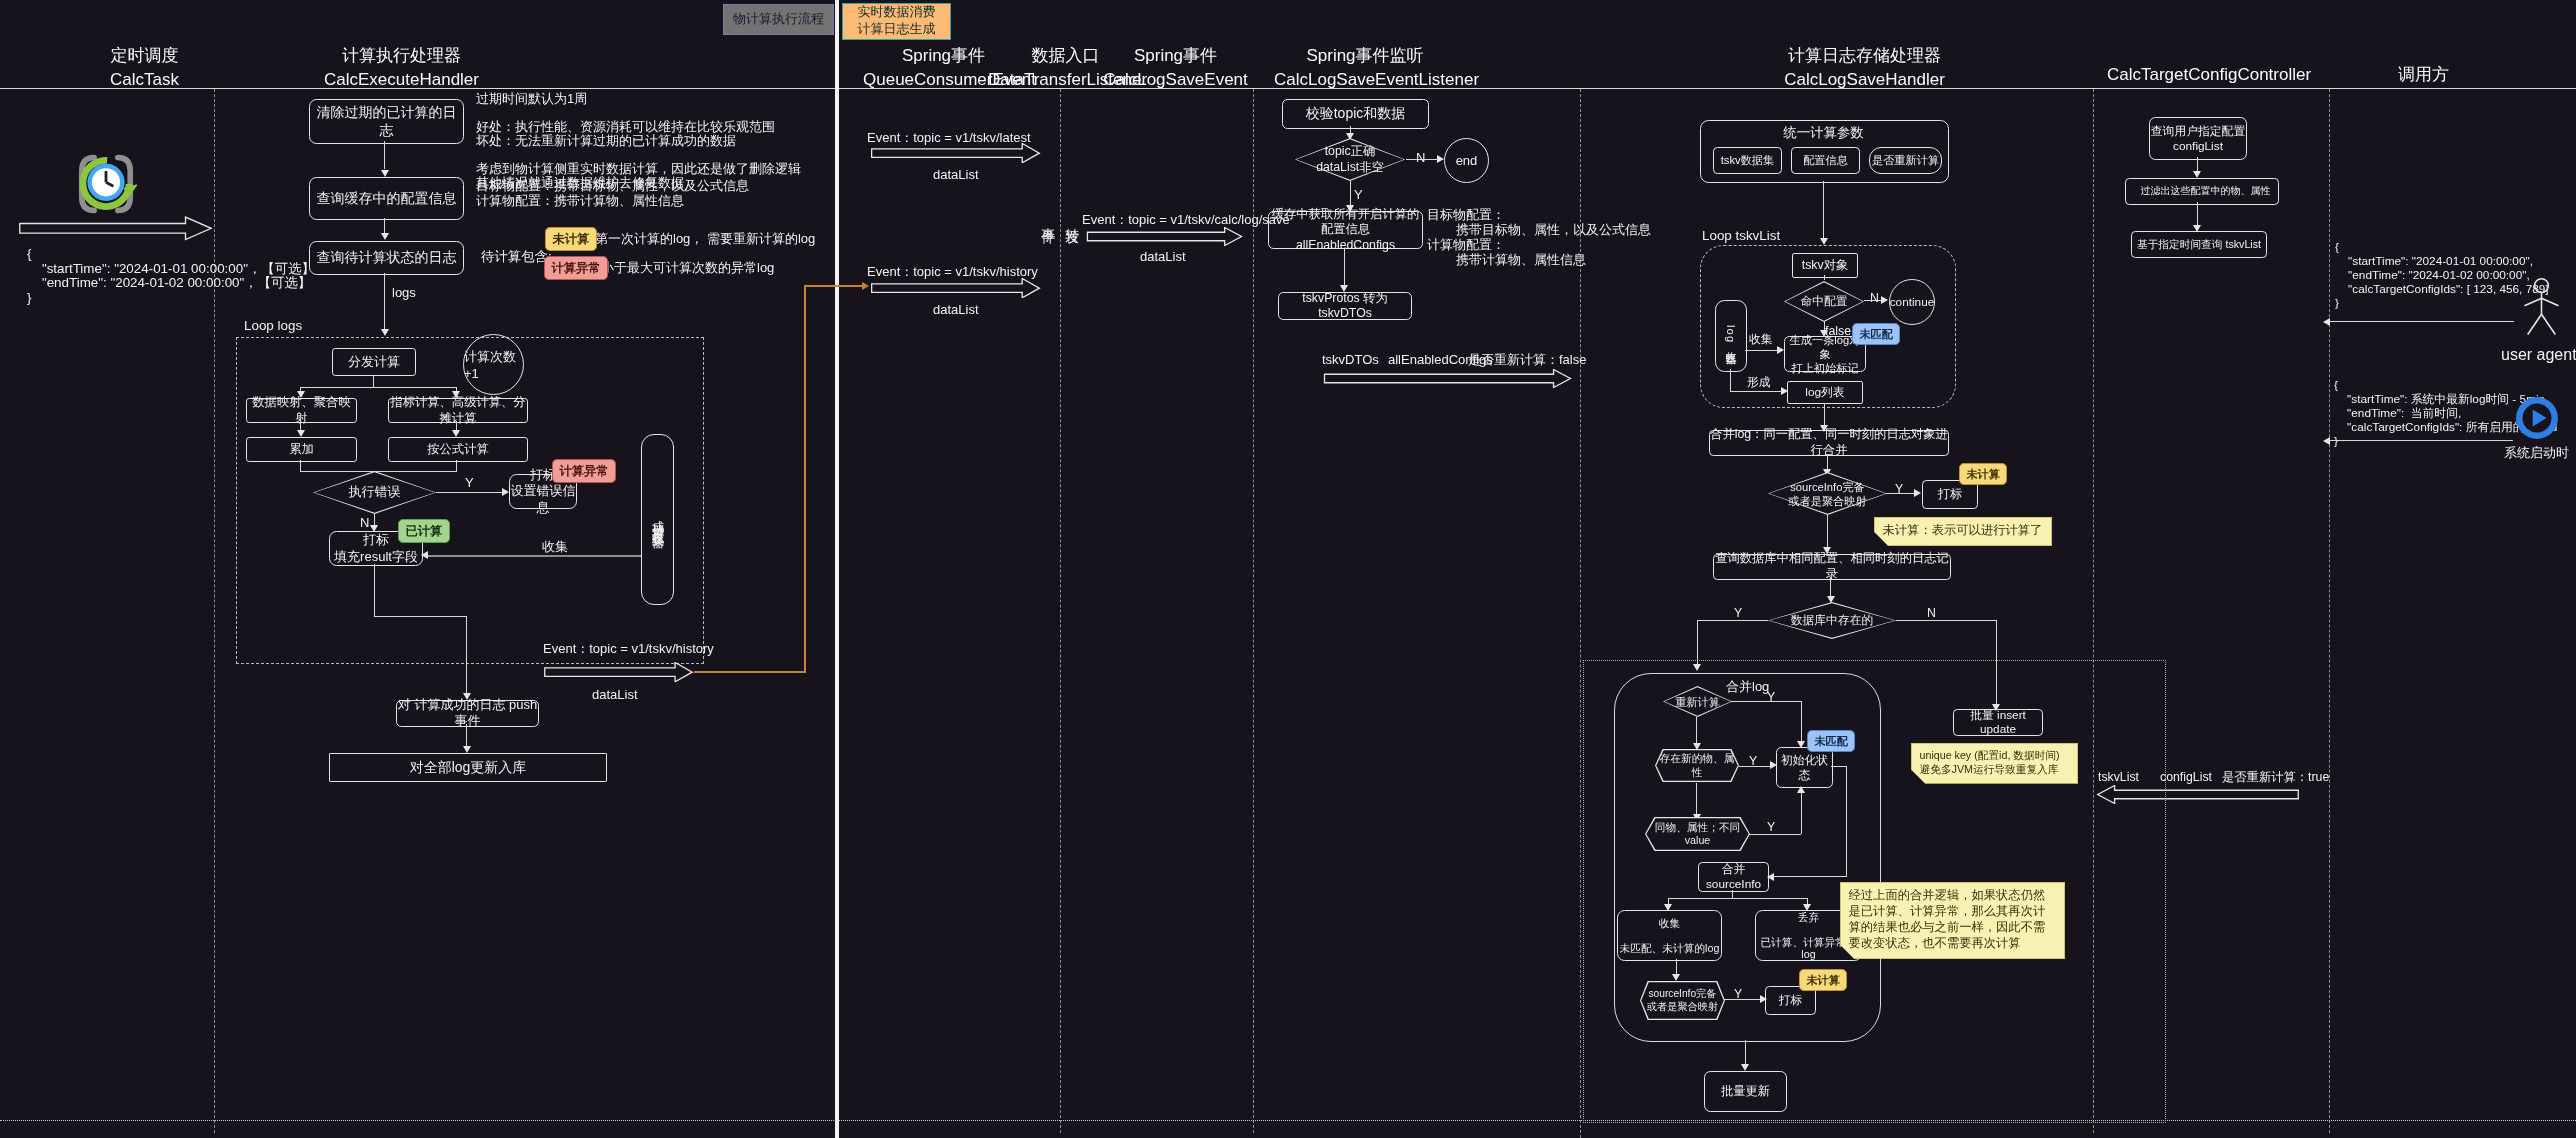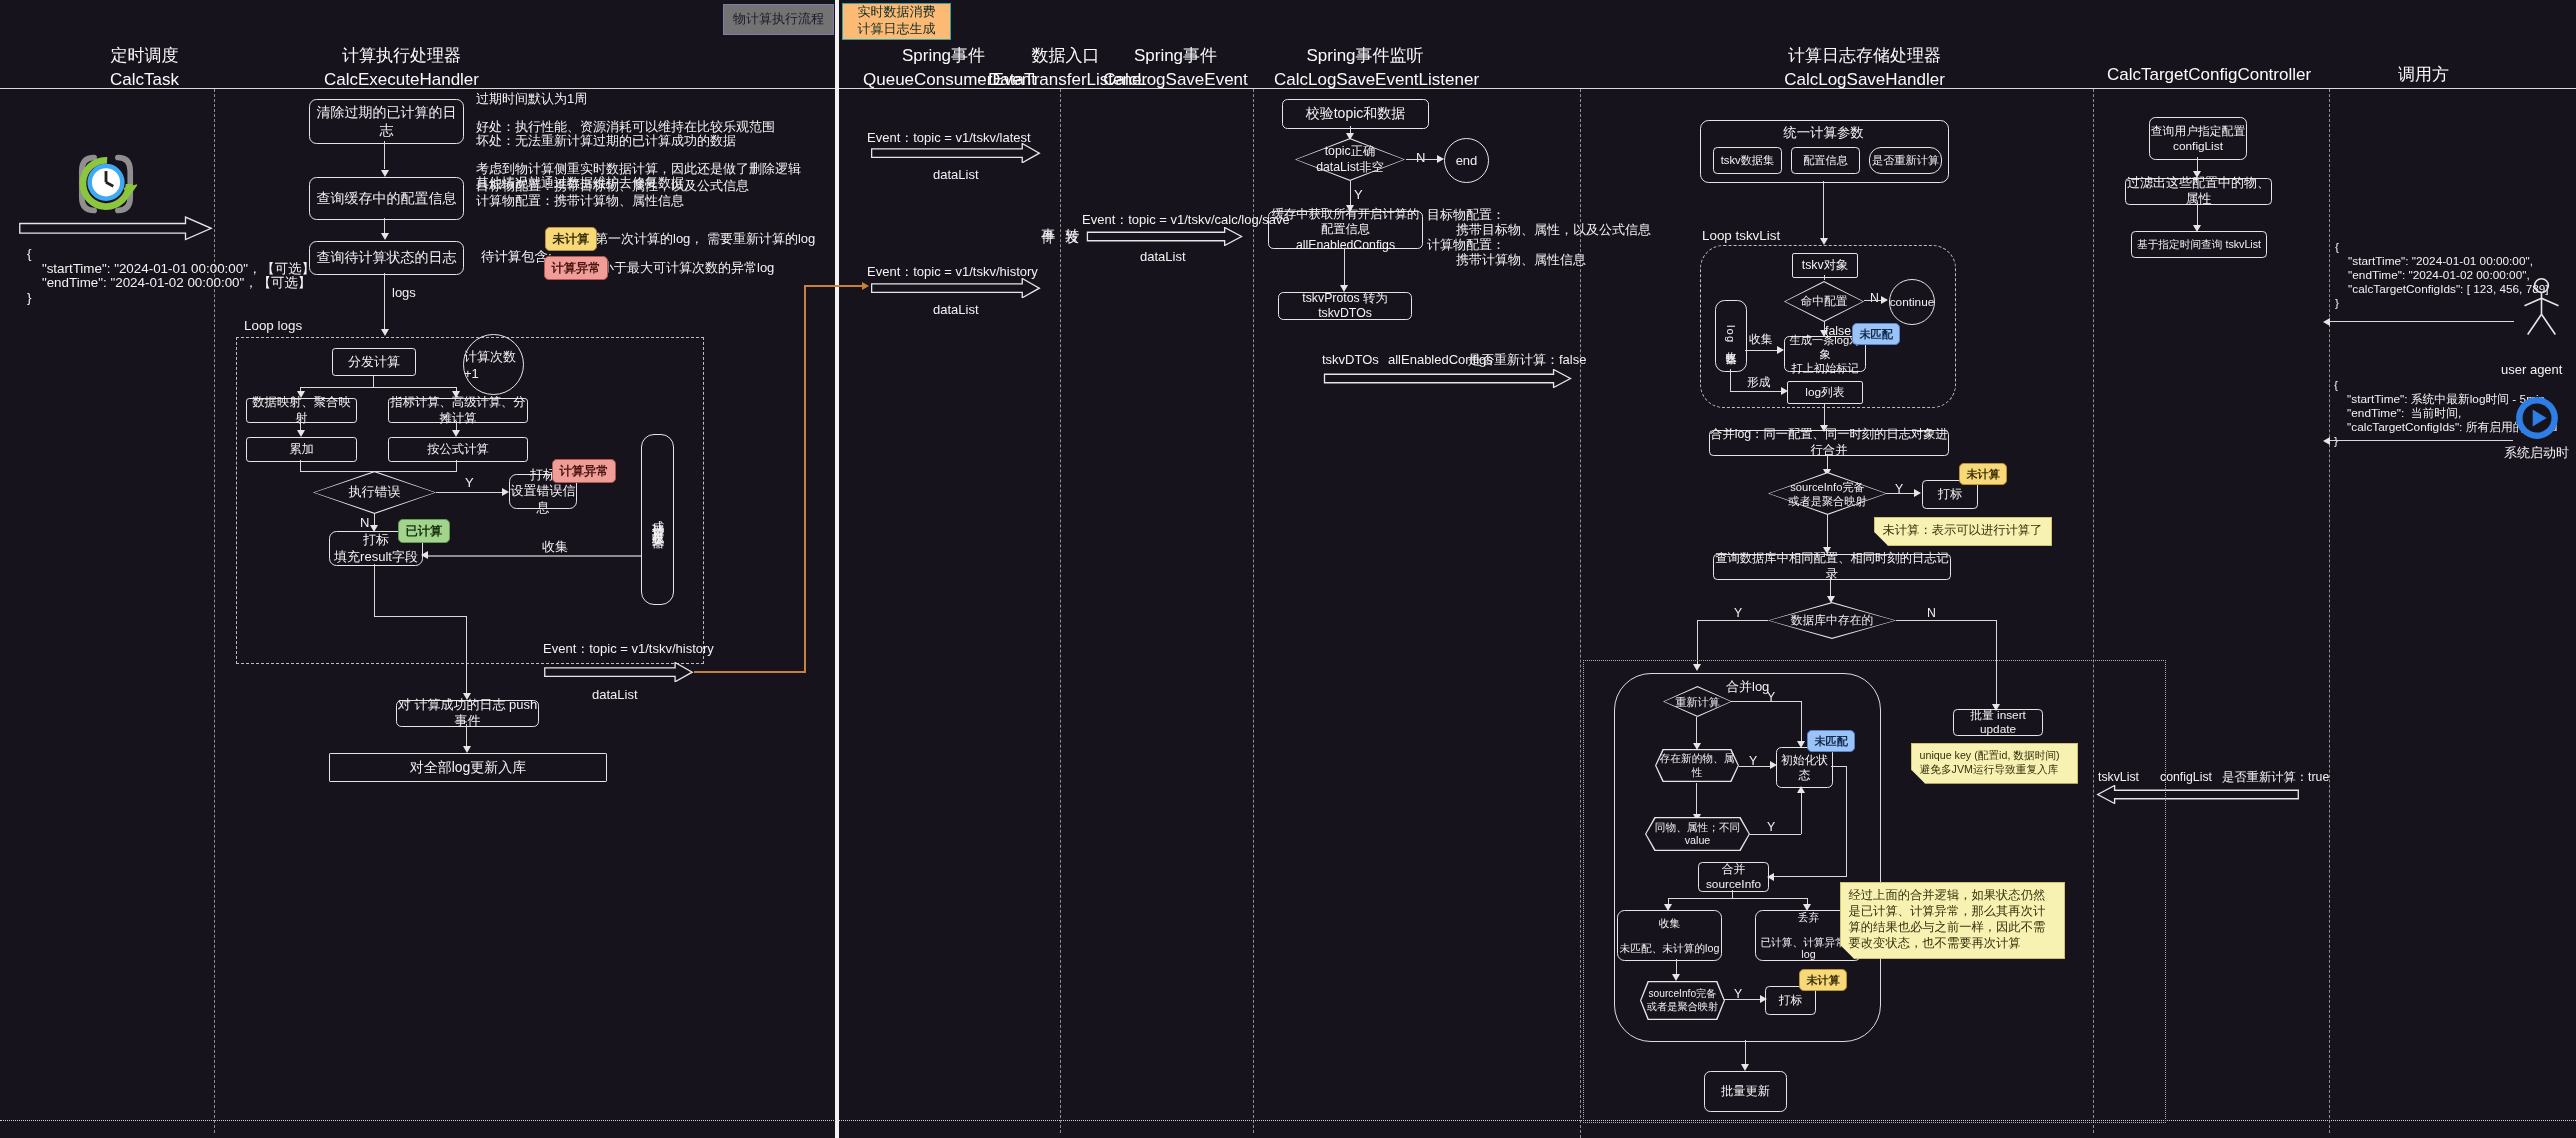--- a/index.html
+++ b/index.html
@@ -386,21 +386,21 @@
 避免多JVM运行导致重复入库</div>
   <div class="note" style="left:1840px;top:882px;width:208px;font-size:12.3px;">经过上面的合并逻辑，如果状态仍然
 是已计算、计算异常，那么其再次计
 算的结果也必与之前一样，因此不需
 要改变状态，也不需要再次计算</div>
 
   <div class="box" style="left:2149px;top:117px;width:96px;height:41px;border-radius:6.4px;font-size:11.8px;">查询用户指定配置
 configList</div>
   <div class="vl" style="left:2197px;top:157px;height:17px;"></div>
     <div class="ah-d" style="left:2193px;top:171px;"></div>
-  <div class="box" style="left:2125px;top:178px;width:145px;height:24.6px;border-radius:4.3px;font-size:13px;">过滤出这些配置中的物、属性</div>
+  <div class="box" style="left:2125px;top:178px;width:145px;height:24.6px;border-radius:4.3px;font-size:10px;padding-left:7px;">过滤出这些配置中的物、属性</div>
   <div class="vl" style="left:2197px;top:202px;height:26px;"></div>
     <div class="ah-d" style="left:2193px;top:225px;"></div>
   <div class="box" style="left:2131px;top:231px;width:134px;height:24.6px;border-radius:4.3px;font-size:10.7px;">基于指定时间查询 tskvList</div>
   <div class="txt" style="left:2098px;top:770px;font-size:12.3px;">tskvList</div>
   <div class="txt" style="left:2160px;top:770px;font-size:12.3px;">configList</div>
   <div class="txt" style="left:2222px;top:770px;font-size:12.3px;">是否重新计算：true</div>
   <svg class="ha abs" style="left:2096px;top:785px;" width="204" height="19" viewBox="0 0 382 36">
       <path d="M381 10 H33 V1 L1 18 L33 35 V26 H381 Z"></path>
     </svg>
 
@@ -412,21 +412,21 @@
   <div class="hl" style="left:2327px;top:321px;width:187px;"></div>
   <div class="ah-l" style="left:2323px;top:318px;"></div>
   <svg class="abs" style="left:2516px;top:277px;" width="51" height="65" viewBox="0 0 96 122">
     <circle cx="48" cy="16" r="13" stroke="#e6e6e6" stroke-width="3" fill="none"></circle>
     <line x1="48" y1="29" x2="48" y2="70" stroke="#e6e6e6" stroke-width="3"></line>
     <line x1="48" y1="40" x2="16" y2="54" stroke="#e6e6e6" stroke-width="3"></line>
     <line x1="48" y1="40" x2="80" y2="54" stroke="#e6e6e6" stroke-width="3"></line>
     <line x1="48" y1="70" x2="22" y2="108" stroke="#e6e6e6" stroke-width="3"></line>
     <line x1="48" y1="70" x2="74" y2="108" stroke="#e6e6e6" stroke-width="3"></line>
   </svg>
-  <div class="txt" style="left:2501px;top:362px;font-size:13px;">user agent</div>
+  <div class="txt" style="left:2501px;top:345px;font-size:16px;">user agent</div>
   <div class="txt" style="left:2334px;top:378px;font-size:11.8px;line-height:14px;">{
     "startTime": 系统中最新log时间 - 5min,
     "endTime":  当前时间,
     "calcTargetConfigIds": 所有启用的配置id
 }</div>
   <div class="hl" style="left:2327px;top:440px;width:186px;"></div>
   <div class="ah-l" style="left:2323px;top:437px;"></div>
   <svg class="abs" style="left:2515px;top:396px;" width="44" height="44" viewBox="0 0 82 82">
     <circle cx="41" cy="41" r="39" fill="#2e7ee5"></circle>
     <circle cx="41" cy="41" r="27" fill="#16131d"></circle>

